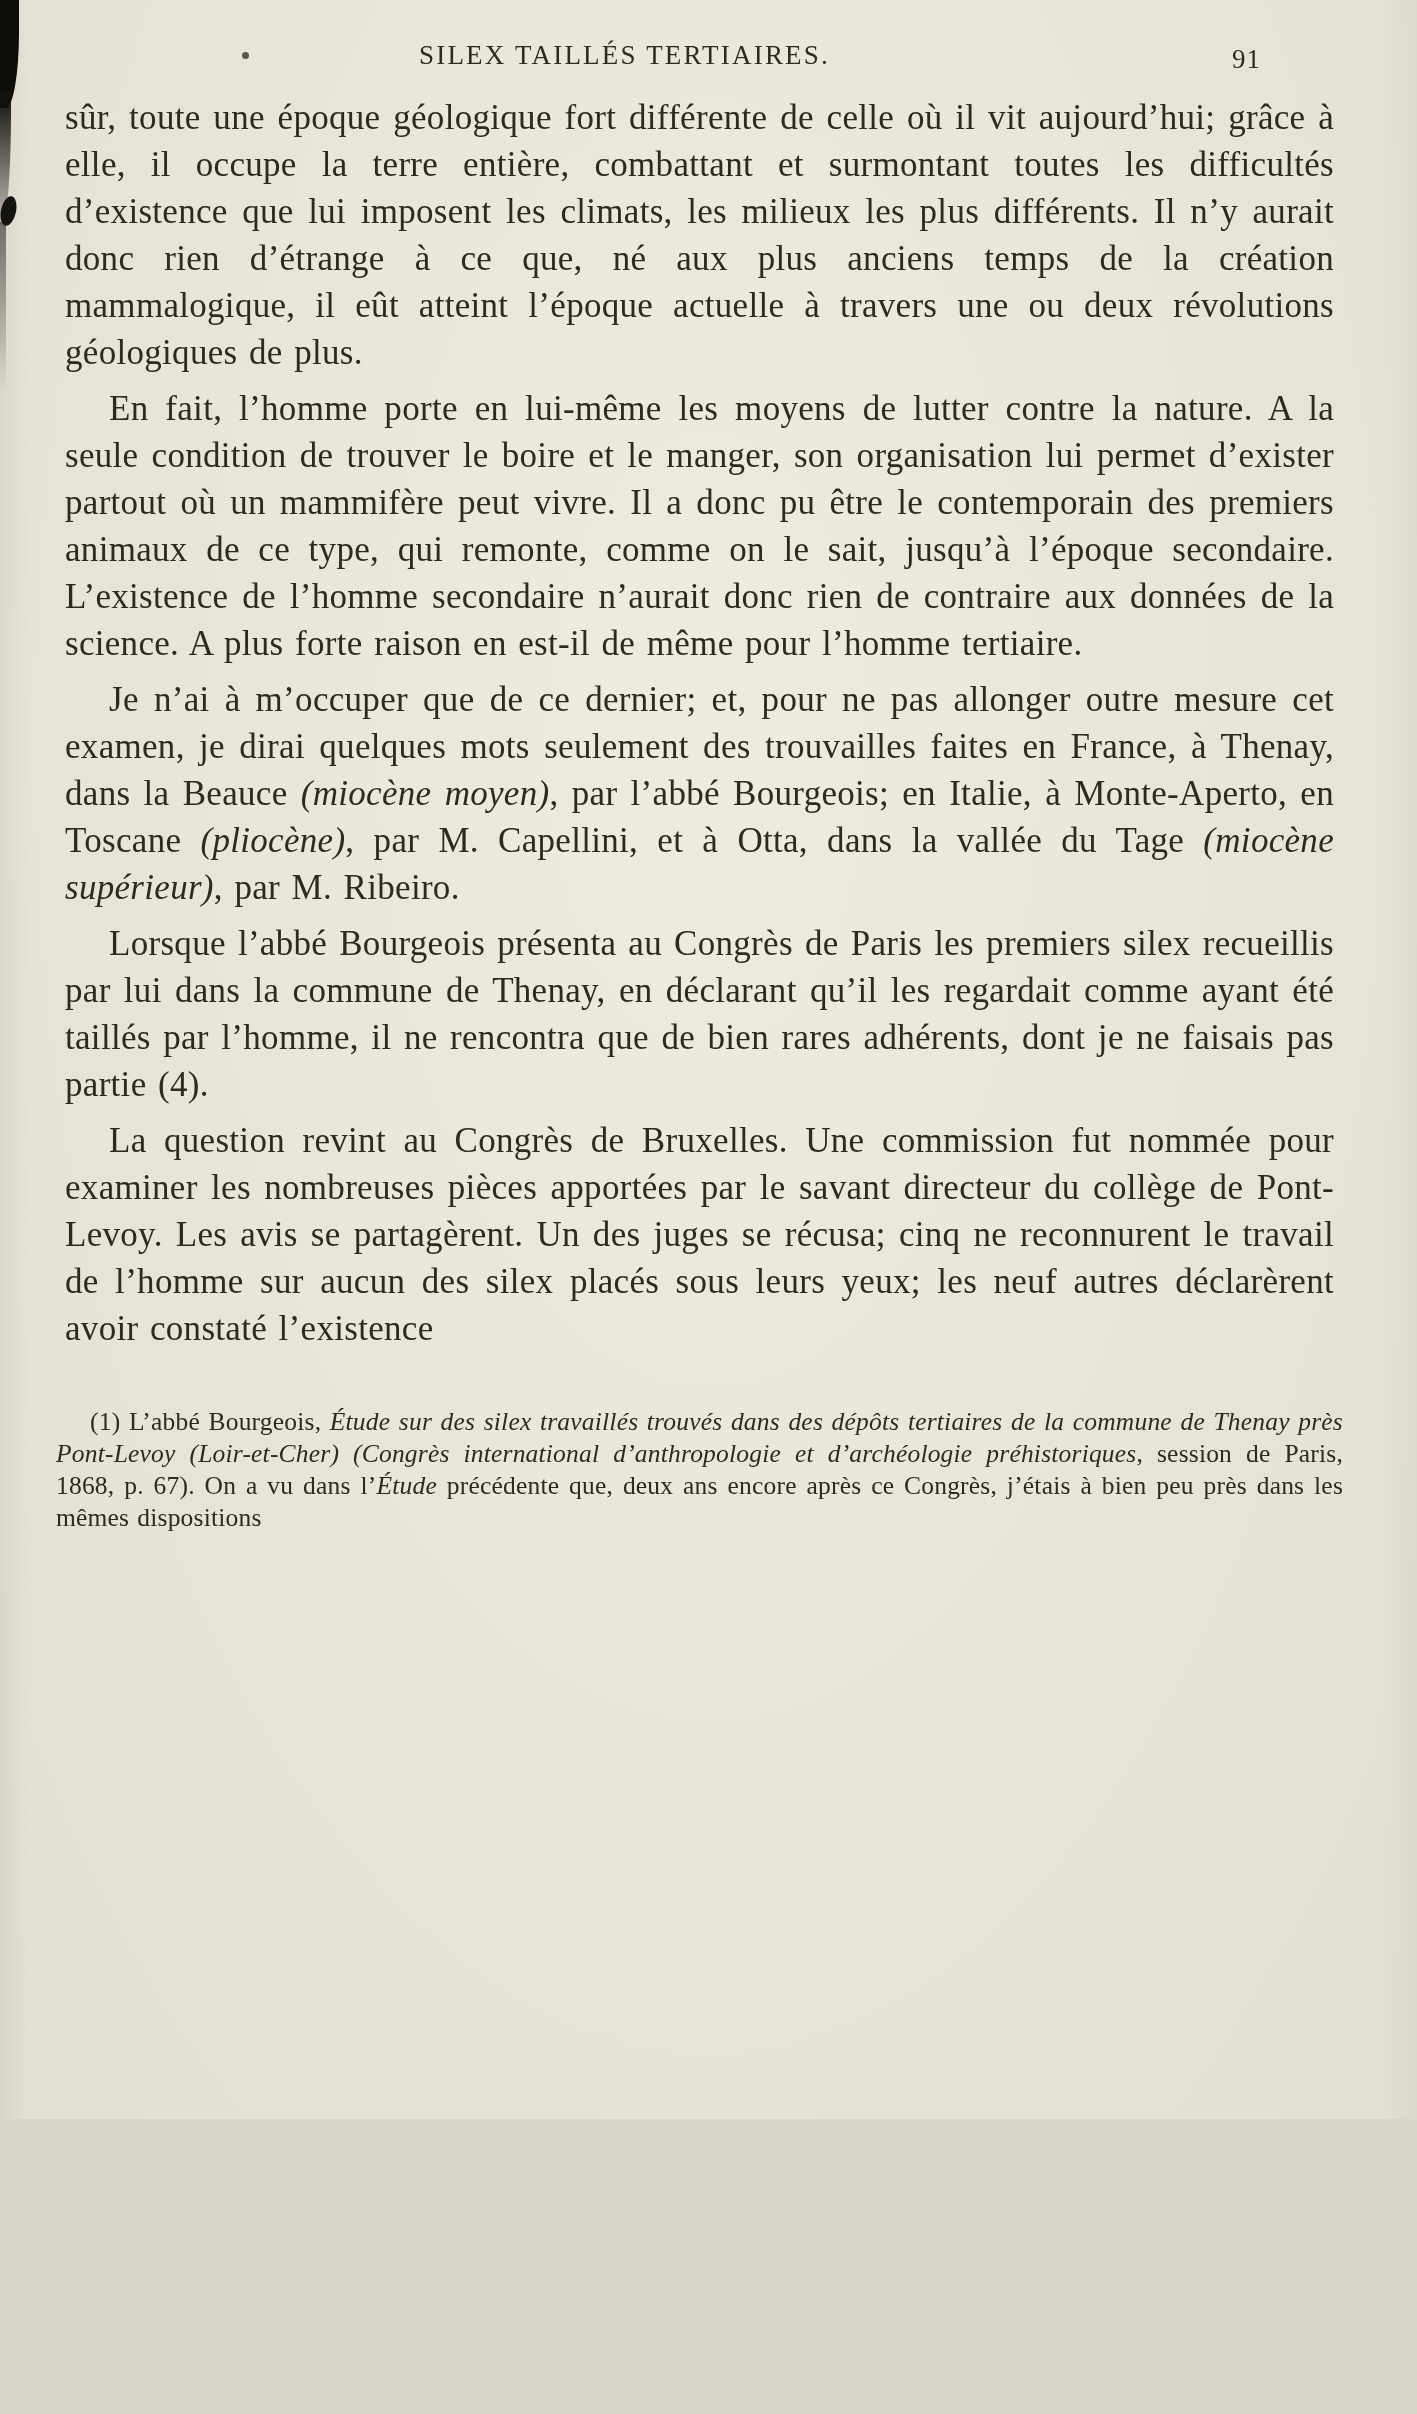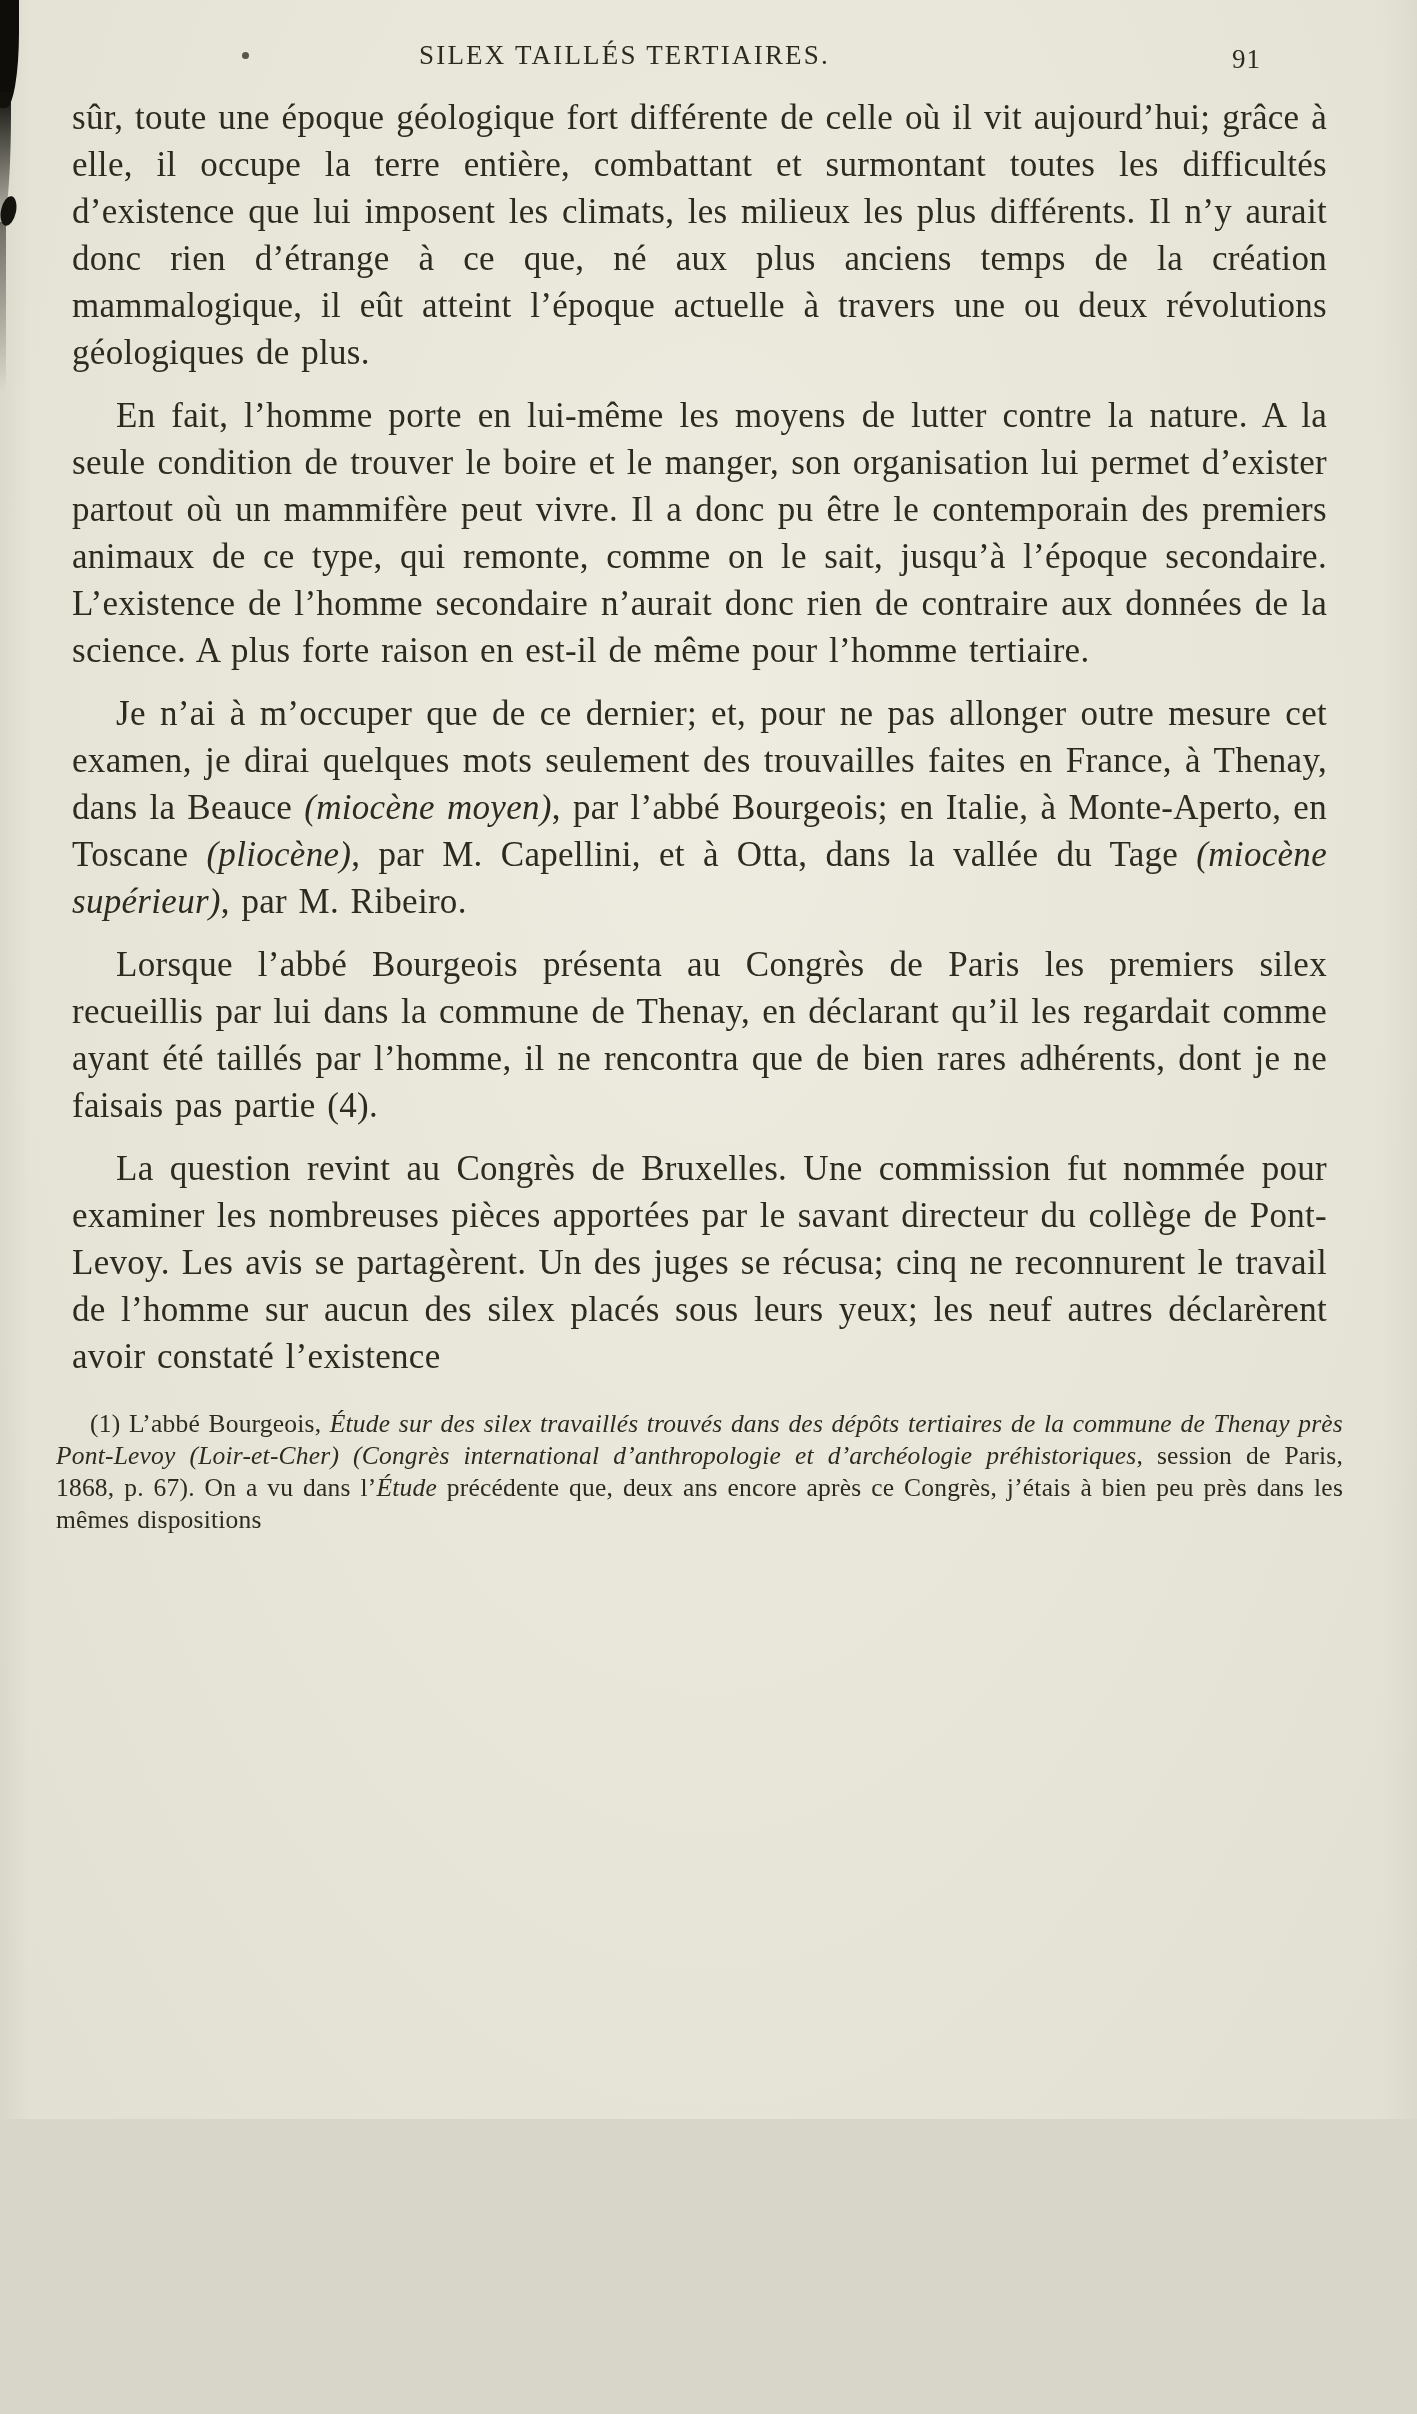--- a/index.html
+++ b/index.html
@@ -43,34 +43,34 @@
   .page-num {
     position: absolute;
     right: 82px;
     top: 8px;
     font-size: 27px;
     letter-spacing: 1px;
   }
 
   
   .body-text p {
-    margin: 16px;
+    margin: 9px;
     text-align: justify;
     font-size: 35px;
     line-height: 47px;
     letter-spacing: 0.3px;
     word-spacing: 2.5px;
   }
   .body-text p.indent {
     text-indent: 44px;
   }
 
   
   .footnote {
-    margin-top: 28px;
+    margin-top: 54px;
   }
   .footnote p {
     margin: 0;
     text-align: justify;
     font-size: 25.5px;
     line-height: 32px;
     letter-spacing: 0.2px;
     word-spacing: 1.5px;
     text-indent: 34px;
   }

